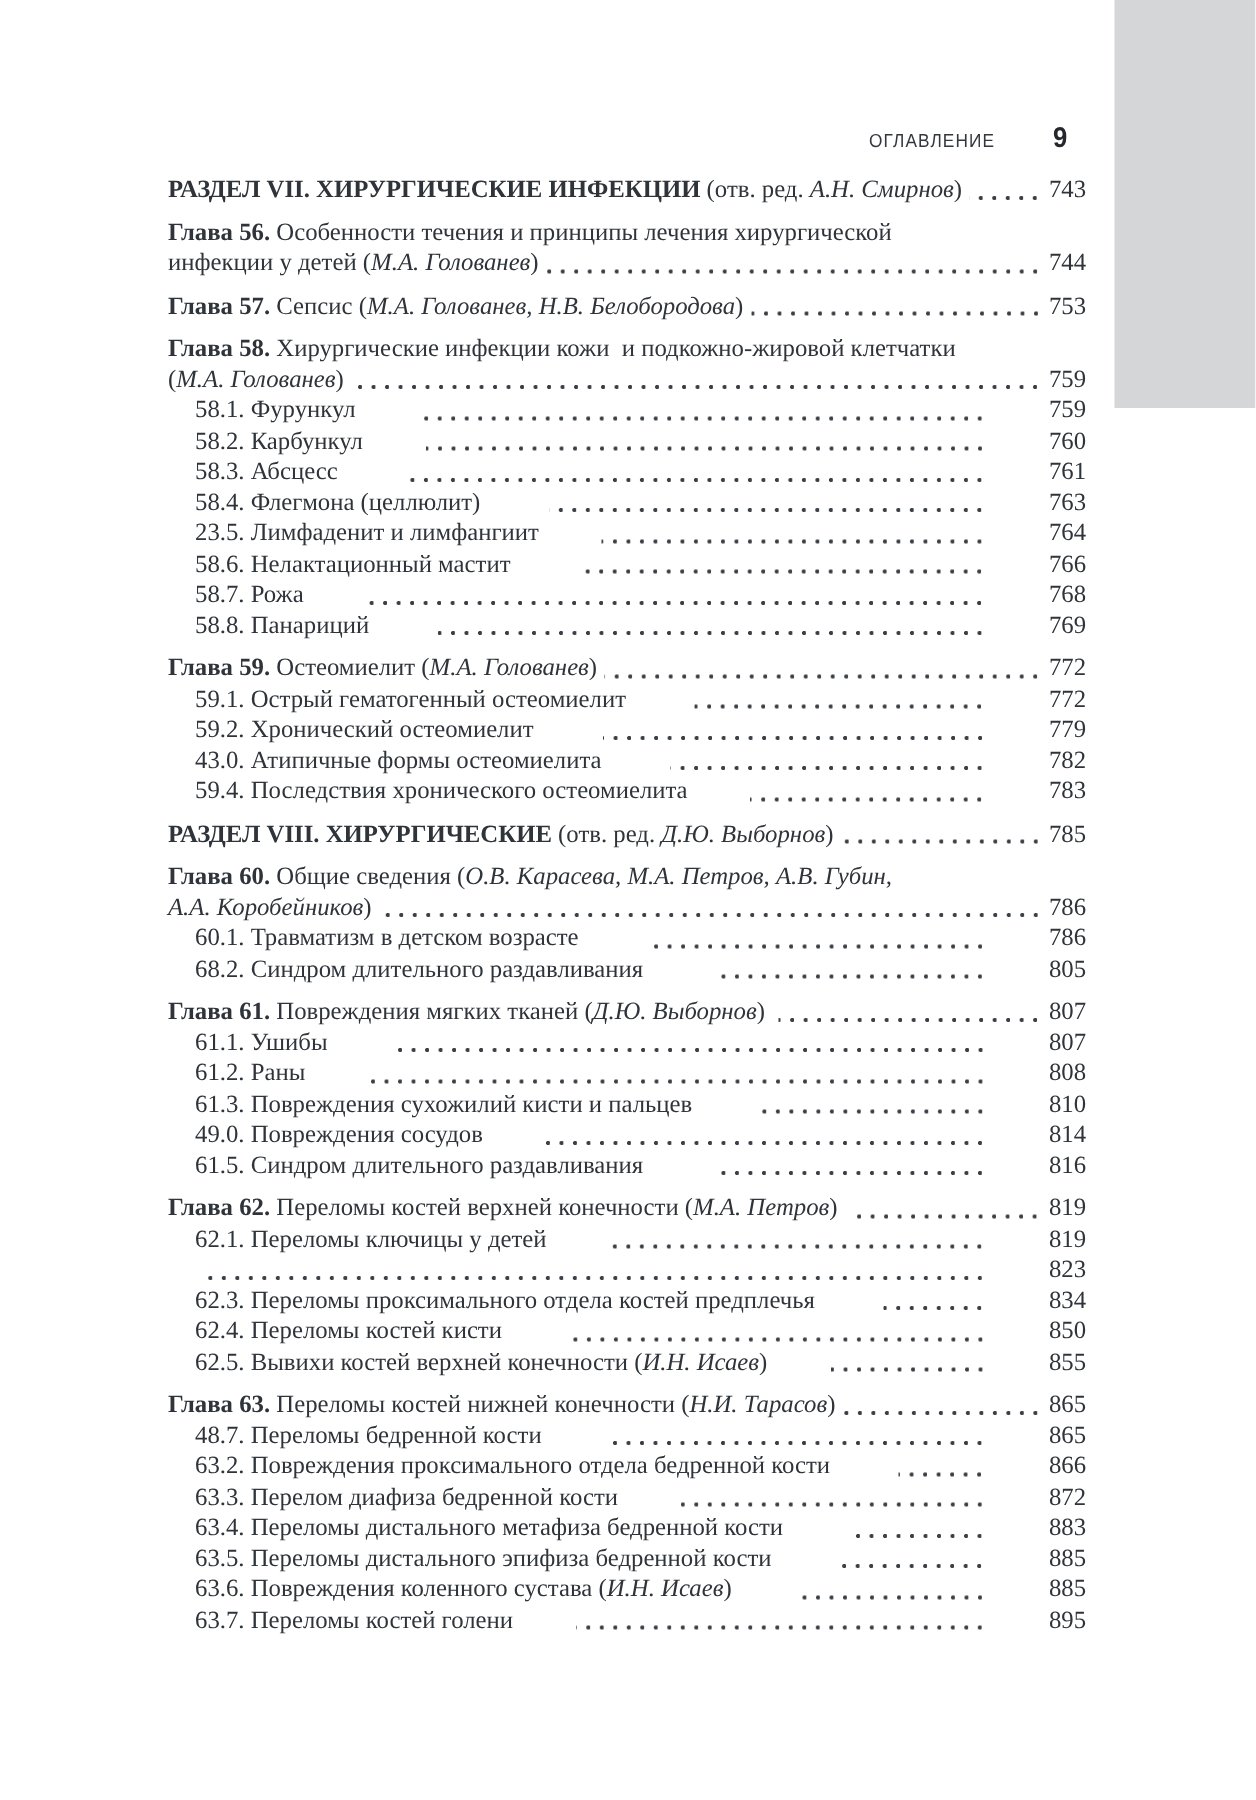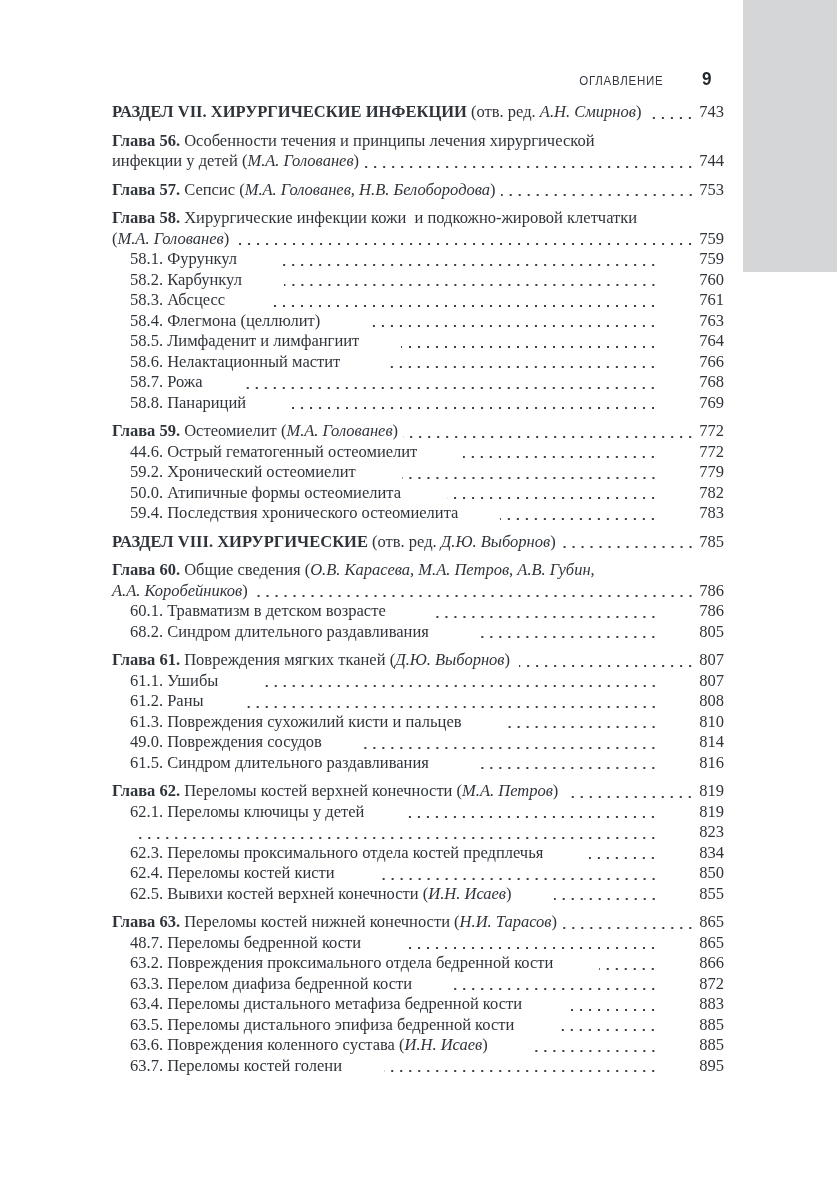--- a/index.html
+++ b/index.html
@@ -12,21 +12,21 @@
     overflow:hidden;
   }
   .thumb-tab {
     position:absolute;
     top:0; right:0;
     width:94px; height:272px;
     background:#d5d6d8;
   }
   .content {
     position:absolute;
-    left:112px; top:68px;
+    left:112px; top:82px;
     width:612px;
   }
   .header-row {
     display:flex;
     justify-content:flex-end;
     align-items:baseline;
     gap:38px;
     padding-right:12px;
     margin-bottom:12px;
   }
@@ -140,21 +140,21 @@
       </div>
       <div class="entry sub">
         <div class="line">
     <span class="txt"><span class="r">58.4. Флегмона (целлюлит) </span></span>
     <span class="leader"></span>
     <span class="pg">763</span>
   </div>
       </div>
       <div class="entry sub">
         <div class="line">
-    <span class="txt"><span class="r">58.5. Лимфаденит и лимфангиит</span></span>
+    <span class="txt"><span class="r">23.5. Лимфаденит и лимфангиит</span></span>
     <span class="leader"></span>
     <span class="pg">764</span>
   </div>
       </div>
       <div class="entry sub">
         <div class="line">
     <span class="txt"><span class="r">58.6. Нелактационный мастит </span></span>
     <span class="leader"></span>
     <span class="pg">766</span>
   </div>
@@ -175,35 +175,35 @@
       </div>
       <div class="entry chapter">
         <div class="line">
     <span class="txt"><span class="b">Глава 59.</span><span class="r"> Остеомиелит (</span><span class="i">М.А. Голованев</span><span class="r">)</span></span>
     <span class="leader"></span>
     <span class="pg">772</span>
   </div>
       </div>
       <div class="entry sub">
         <div class="line">
-    <span class="txt"><span class="r">44.6. Острый гематогенный остеомиелит </span></span>
+    <span class="txt"><span class="r">59.1. Острый гематогенный остеомиелит </span></span>
     <span class="leader"></span>
     <span class="pg">772</span>
   </div>
       </div>
       <div class="entry sub">
         <div class="line">
     <span class="txt"><span class="r">59.2. Хронический остеомиелит </span></span>
     <span class="leader"></span>
     <span class="pg">779</span>
   </div>
       </div>
       <div class="entry sub">
         <div class="line">
-    <span class="txt"><span class="r">50.0. Атипичные формы остеомиелита </span></span>
+    <span class="txt"><span class="r">43.0. Атипичные формы остеомиелита </span></span>
     <span class="leader"></span>
     <span class="pg">782</span>
   </div>
       </div>
       <div class="entry sub">
         <div class="line">
     <span class="txt"><span class="r">59.4. Последствия хронического остеомиелита</span></span>
     <span class="leader"></span>
     <span class="pg">783</span>
   </div>

